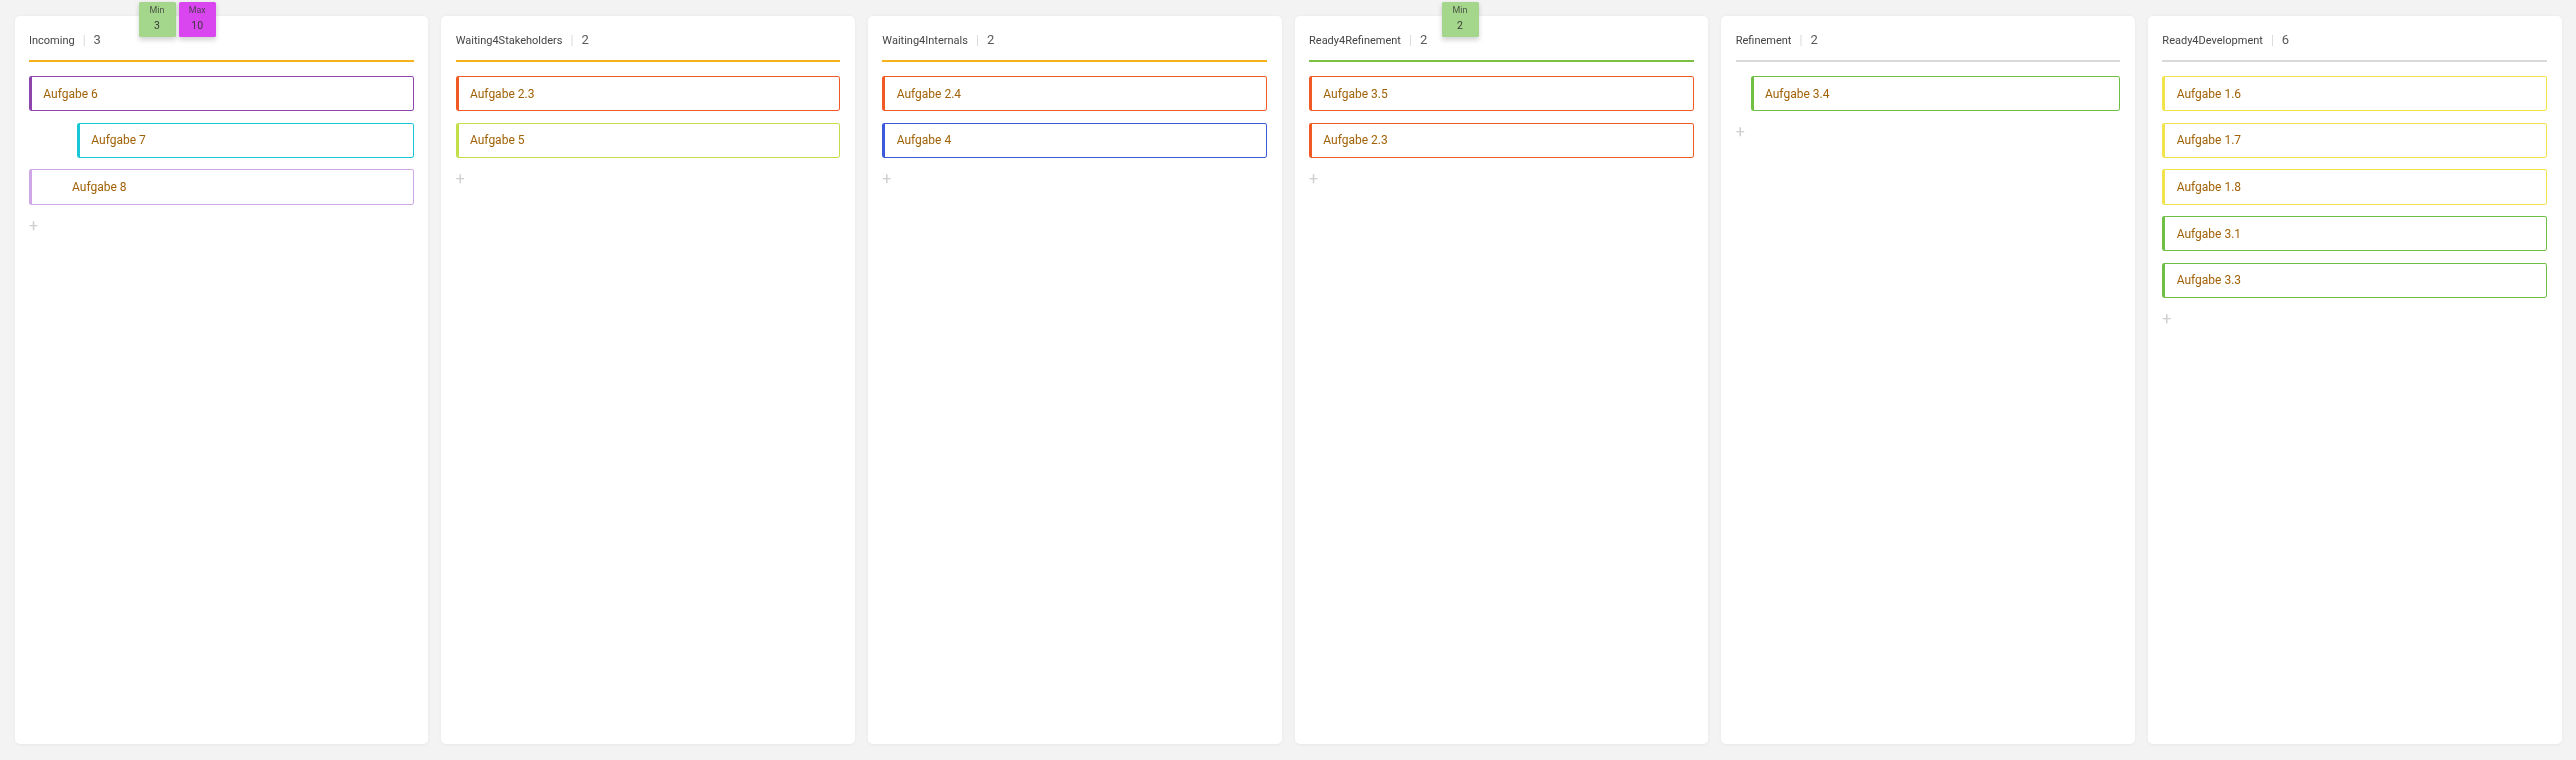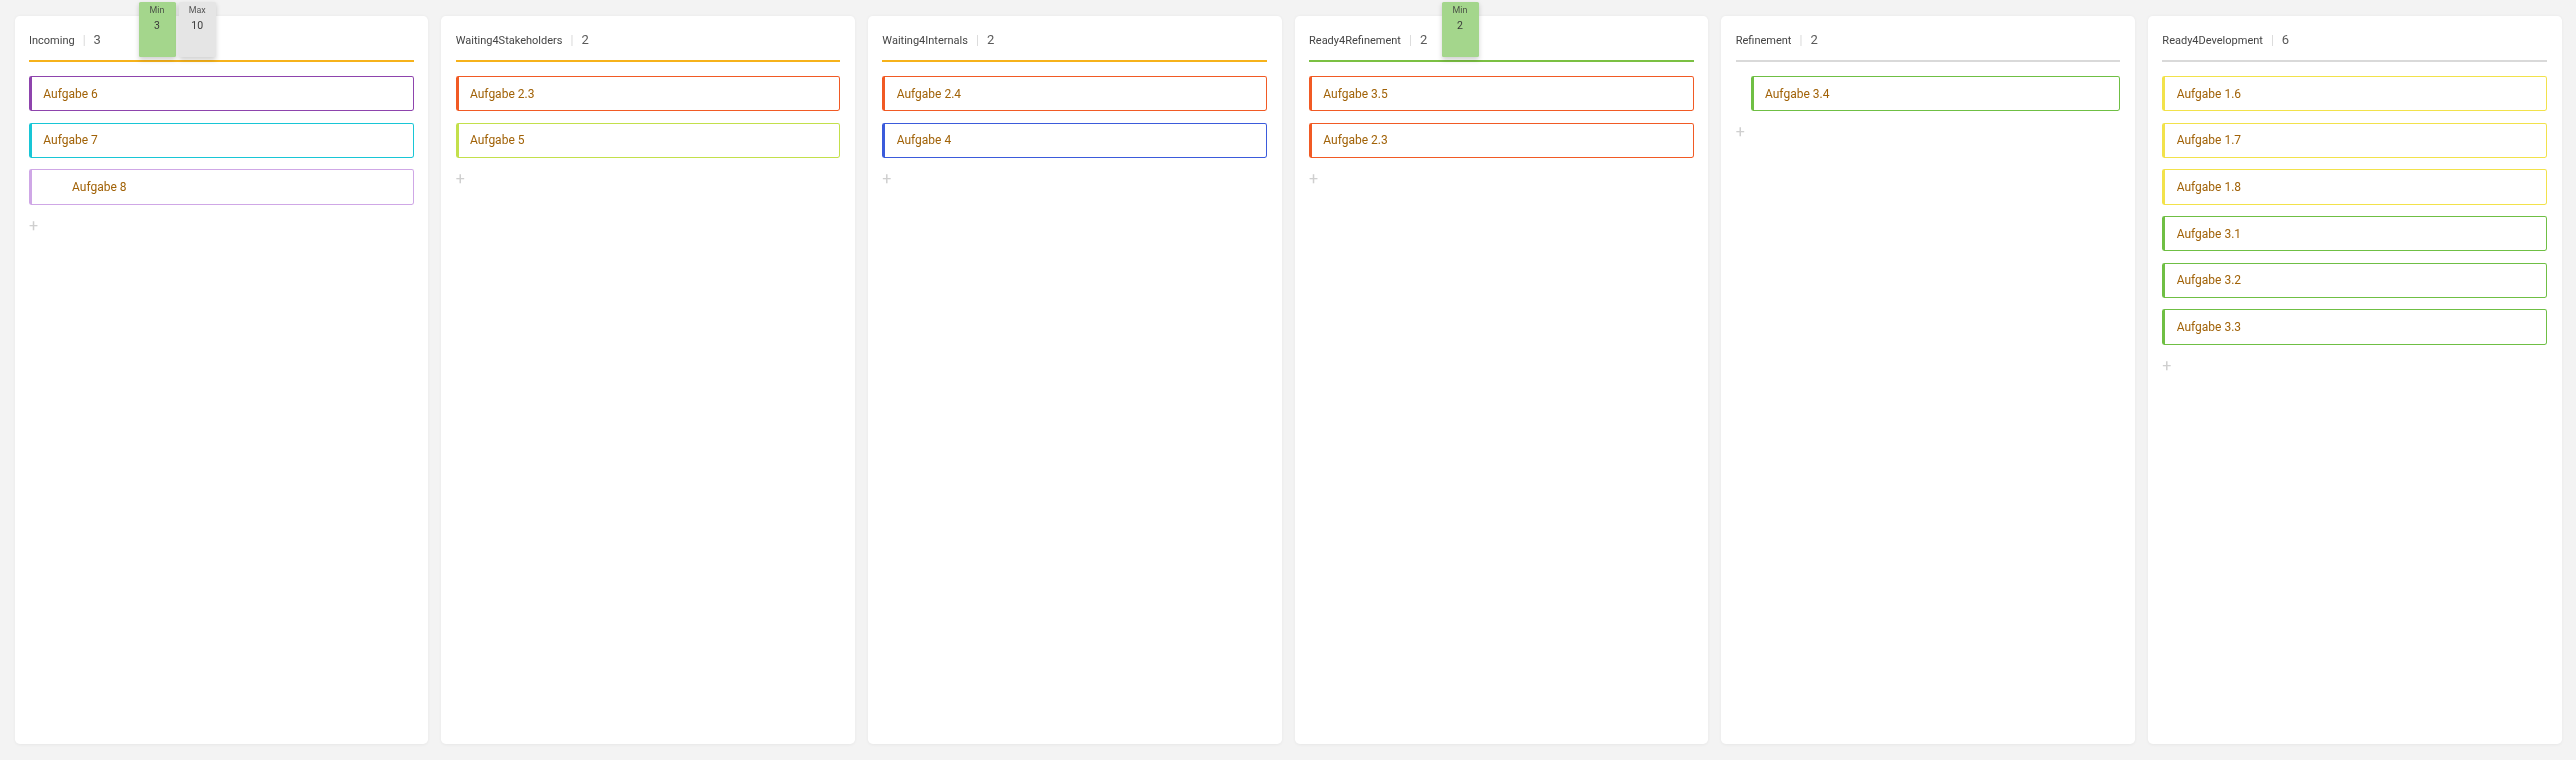--- a/index.html
+++ b/index.html
@@ -75,36 +75,36 @@
 
   
   .stickies {
     position: absolute;
     top: -14.5px;
     display: flex;
     gap: 3.2px;
   }
   .sticky {
     width: 37px;
-    height: 55px;
+    height: 35px;
     border-radius: 1.6px;
     padding: 3.2px 0 0 0;
     text-align: center;
     font-size: 8.9px;
     color: #3a3a3a;
     box-shadow: 0 2.4px 4.8px rgba(0,0,0,0.18);
     display: flex;
     flex-direction: column;
     justify-content: flex-start;
     gap: 4.8px;
   }
   .sticky .label { font-size: 8.9px; opacity: .85; }
   .sticky .num { font-size: 10.5px; }
   .sticky.green { background: #a4d68c; }
-  .sticky.red   { background: #e5e5e5; }
+  .sticky.red   { background: #d946ef; }
   .sticky.green-solo { width: 37px; }
 
 </style>
 </head>
 <body>
 
 <div class="board" id="board">
     <div class="column">
       <div class="stickies" style="left: 124px;">
         <div class="sticky green">
@@ -117,21 +117,21 @@
         </div>
       </div>
       <div class="col-header">
         <span class="col-title">Incoming</span>
         <span class="col-sep">|</span>
         <span class="col-count">3</span>
       </div>
       <div class="col-divider" style="background: rgb(246, 178, 27);"></div>
       <div class="cards">
         <div class="card" style="border-color: rgb(142, 68, 173);"><span>Aufgabe 6</span></div>
-        <div class="card" style="border-color: rgb(24, 198, 214);"><span>Aufgabe 7</span></div>
+        <div class="card" style="border-color: rgb(24, 198, 214); margin-left: 48px;"><span>Aufgabe 7</span></div>
         <div class="card" style="border-color: rgb(207, 167, 230); padding-left: 40px;"><span>Aufgabe 8</span></div>
       </div>
       <div class="add-card">+</div>
     </div>
     <div class="column">
       <div class="col-header">
         <span class="col-title">Waiting4Stakeholders</span>
         <span class="col-sep">|</span>
         <span class="col-count">2</span>
       </div>
@@ -191,19 +191,18 @@
         <span class="col-title">Ready4Development</span>
         <span class="col-sep">|</span>
         <span class="col-count">6</span>
       </div>
       <div class="col-divider" style="background: rgb(217, 217, 217);"></div>
       <div class="cards">
         <div class="card" style="border-color: rgb(242, 226, 75);"><span>Aufgabe 1.6</span></div>
         <div class="card" style="border-color: rgb(242, 226, 75);"><span>Aufgabe 1.7</span></div>
         <div class="card" style="border-color: rgb(242, 226, 75);"><span>Aufgabe 1.8</span></div>
         <div class="card" style="border-color: rgb(111, 191, 68);"><span>Aufgabe 3.1</span></div>
-        <div class="card" style="border-color: rgb(111, 191, 68);"><span>Aufgabe 3.2</span></div>
         <div class="card" style="border-color: rgb(111, 191, 68);"><span>Aufgabe 3.3</span></div>
       </div>
       <div class="add-card">+</div>
     </div>
   </div>
 
 
 </body></html>

